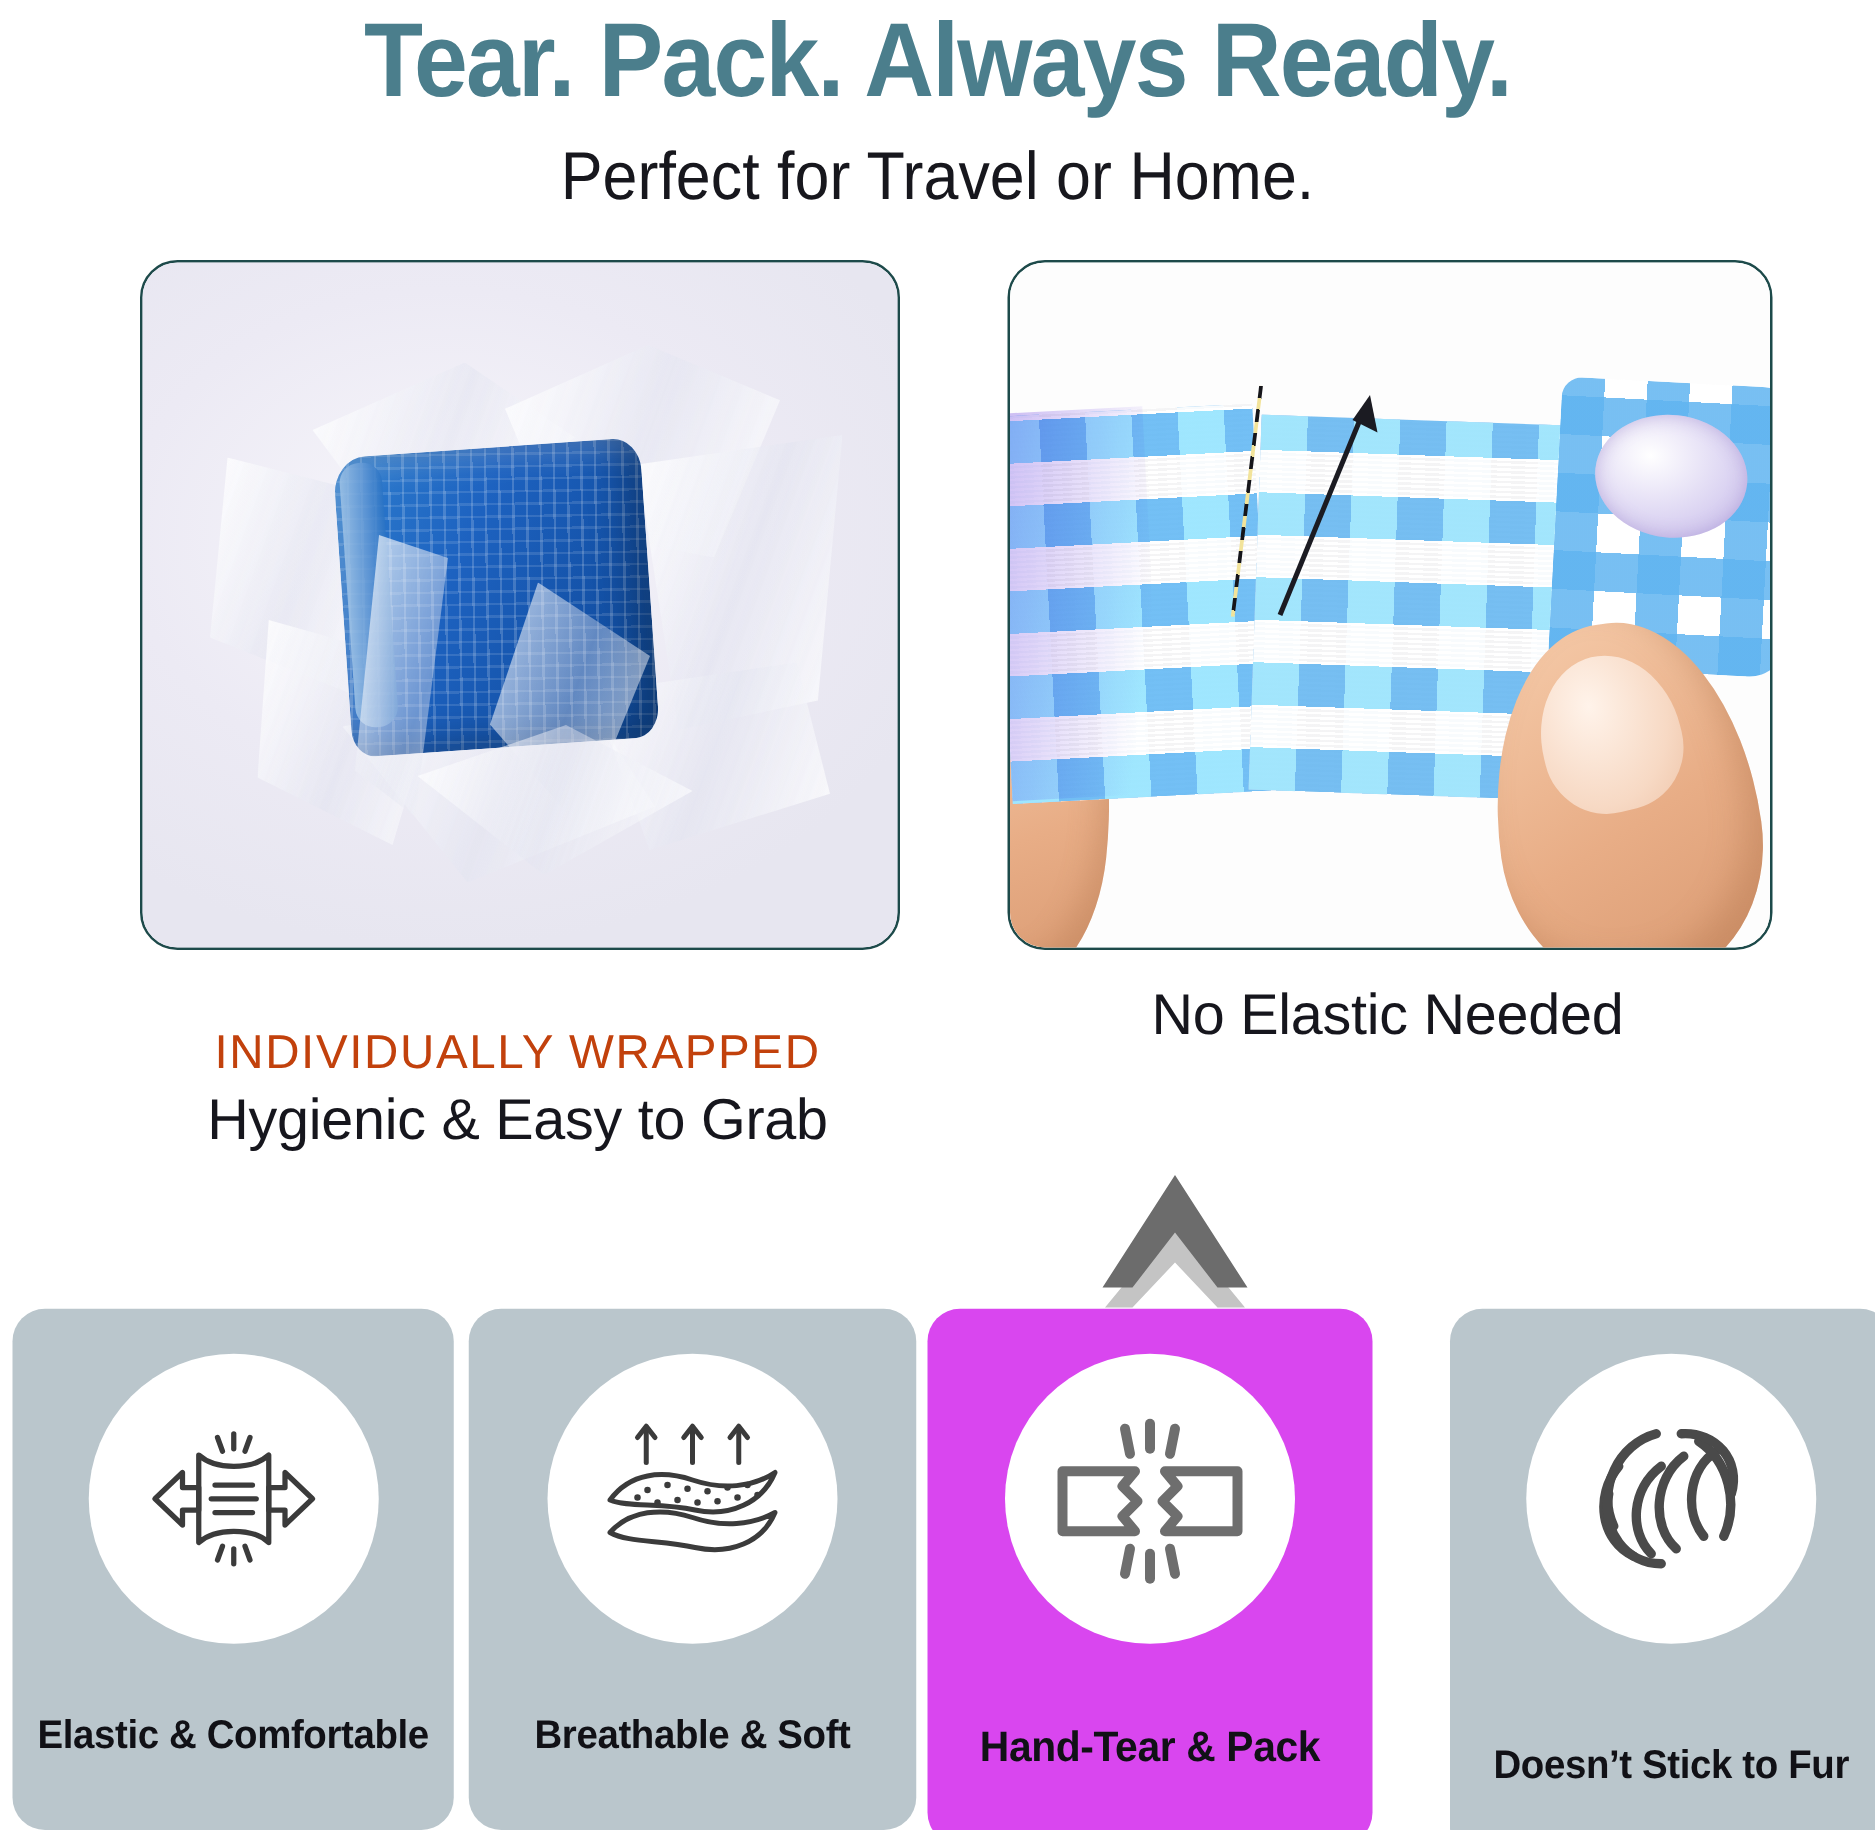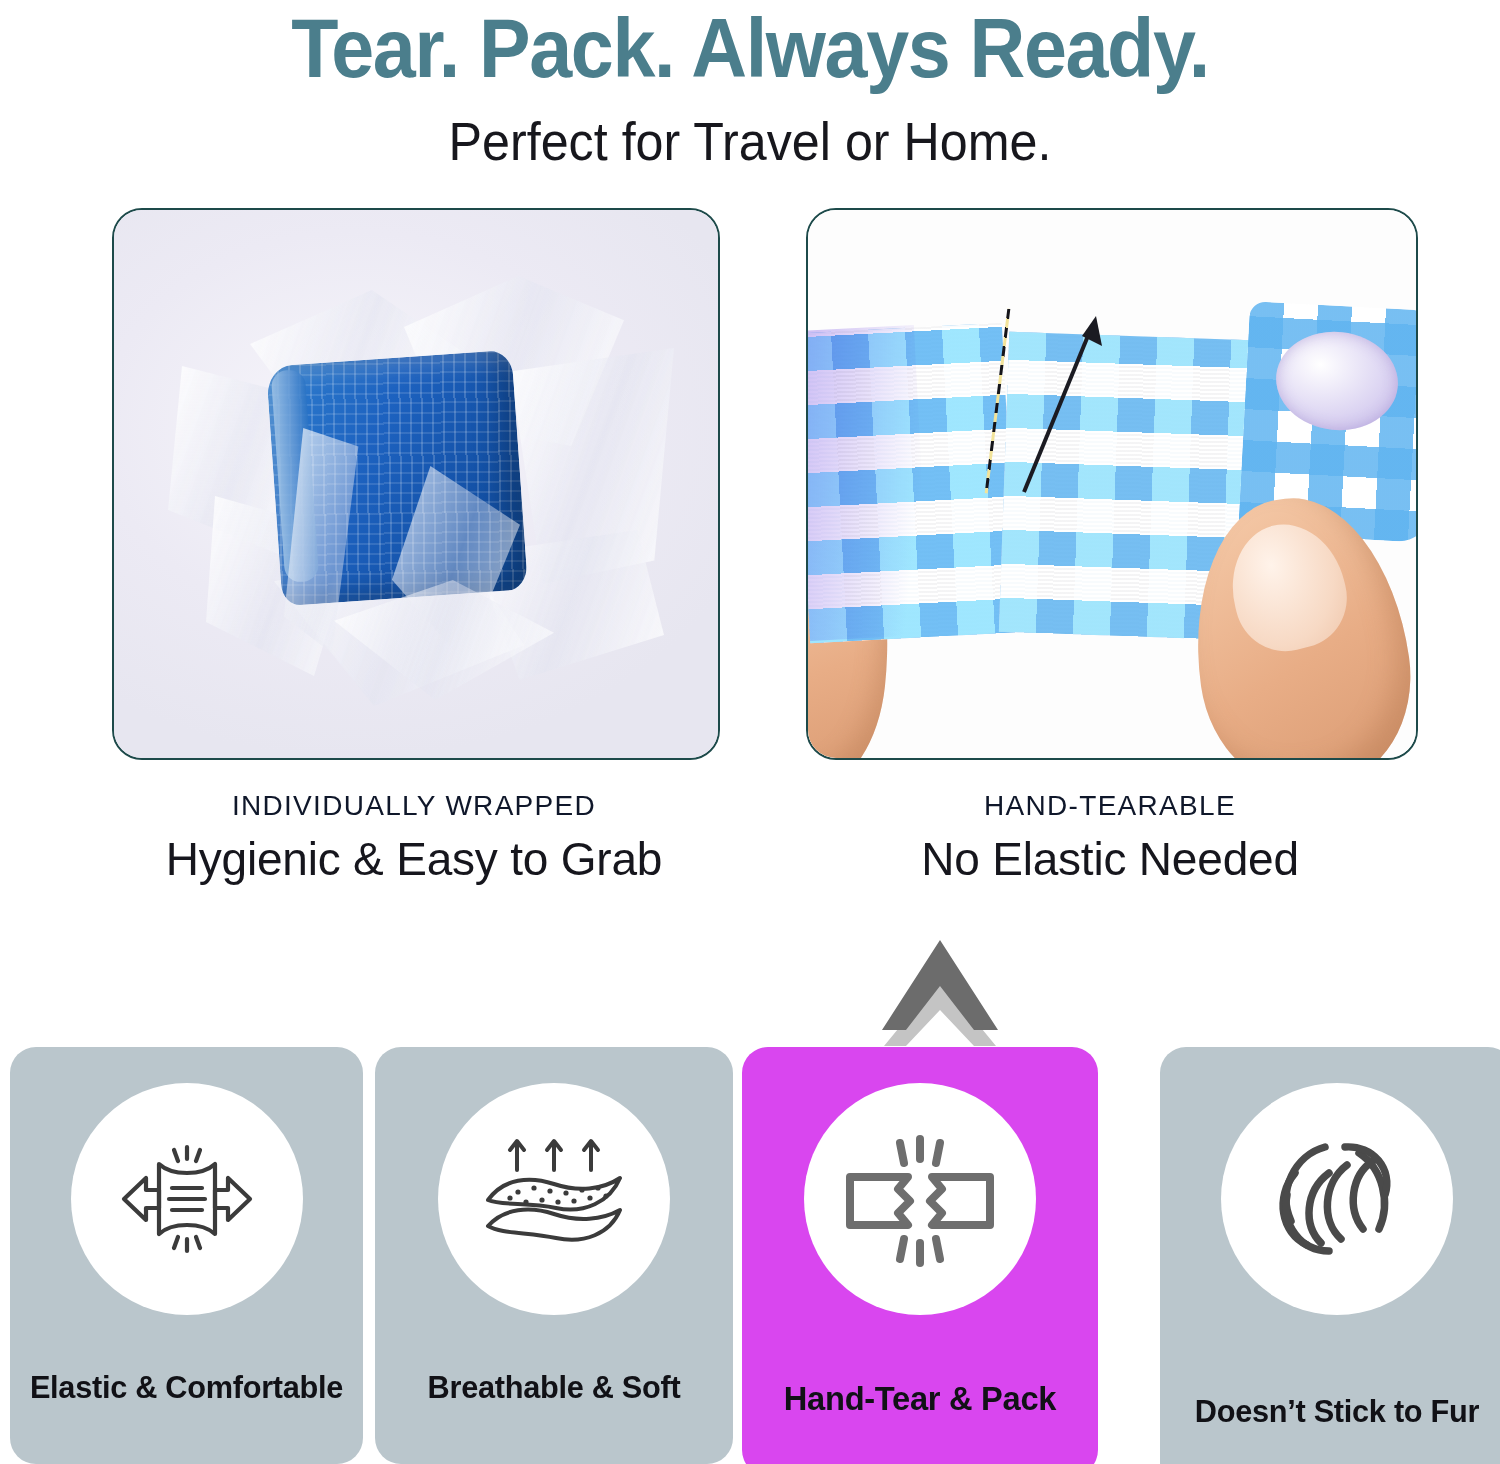--- a/index.html
+++ b/index.html
@@ -163,27 +163,28 @@
   .tear-dash {
     position: absolute; left: 188px; top: 98px; width: 3px; height: 186px;
     background: repeating-linear-gradient(180deg, #15151a 0 10px, #f2e39a 10px 19px);
     transform: rotate(7deg);
   }
   .tear-arrow { position: absolute; left: 198px; top: 100px; }
 
   
   .cap { position: absolute; text-align: center; }
   .cap-title {
-    color: #0f172a;
+    color: #c2410c;
     font-family: "Liberation Sans", sans-serif;
     font-weight: 300;
-    font-size: 28px;
+    font-size: 38px;
     letter-spacing: 1.3px;
     line-height: 48px;
     white-space: nowrap;
+    margin-top: 36px;
   }
   .cap-sub {
     color: #16161d;
     font-family: "Liberation Sans", sans-serif;
     font-weight: 400;
     font-size: 46px;
     line-height: 58px;
     letter-spacing: -0.2px;
     white-space: nowrap;
   }
@@ -281,21 +282,20 @@
     <line x1="18" y1="182" x2="86" y2="16" stroke="#1b1b22" stroke-width="4"></line>
     <polygon points="90,6 96,36 76,26" fill="#1b1b22"></polygon>
   </svg>
 </div>
 
 <div class="cap" id="cap-left">
   <div class="cap-title">INDIVIDUALLY WRAPPED</div>
   <div class="cap-sub">Hygienic &amp; Easy to Grab</div>
 </div>
 <div class="cap" id="cap-right">
-  <div class="cap-title">HAND-TEARABLE</div>
   <div class="cap-sub">No Elastic Needed</div>
 </div>
 
 <svg class="pointer" viewBox="0 0 124 110">
   <polygon points="62,40 118,108 96,108 62,72 28,108 6,108" fill="#c4c4c4"></polygon>
   <polygon points="62,2 120,92 96,92 62,48 28,92 4,92" fill="#6c6c6c"></polygon>
 </svg>
 
 <div class="cards">
 

